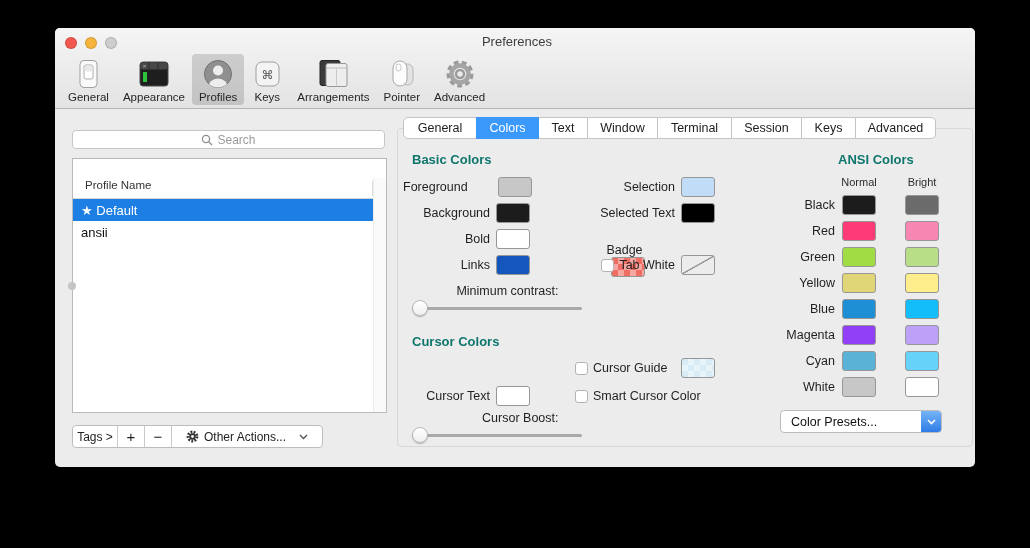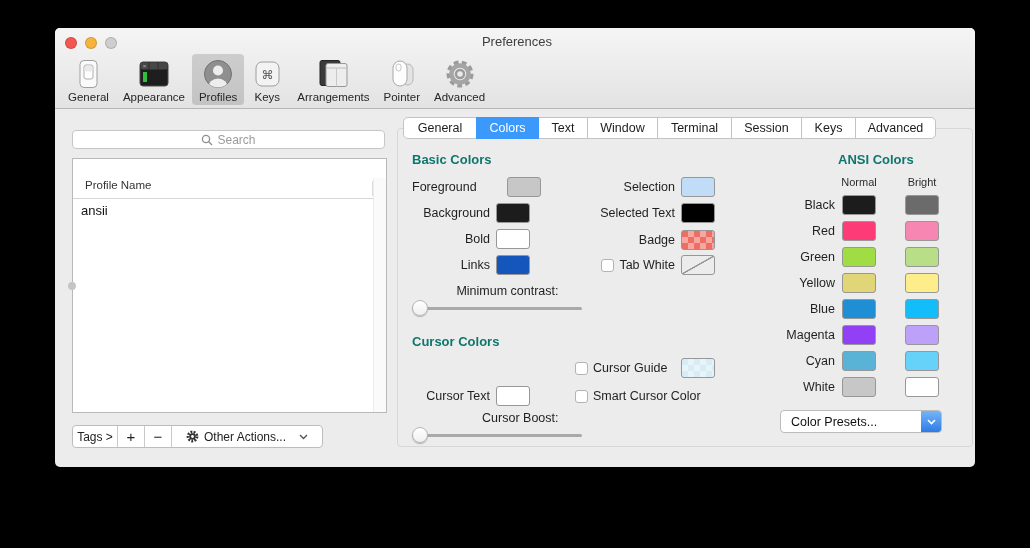--- a/index.html
+++ b/index.html
@@ -163,20 +163,23 @@
         </svg>
     </span>
     <span class="ph">Search</span>
   </div>
 
   <div class="ptable">
     <div class="phead">
       <span>Profile Name</span>
       <span class="phead-sep"></span>
     </div>
+    <div class="prow sel" style="background-color: rgb(29, 127, 227);">
+      <span>★ Default</span>
+    </div>
     <div class="prow">
       <span>ansii</span>
     </div>
     <div class="pscroll"></div>
   </div>
 
   <div class="sidedot"></div>
 
   <div class="tagsbar">
     <div class="tseg" style="width:45px;">
@@ -229,21 +232,21 @@
     <div class="seg" style="width:55px;">
         <span>Keys</span>
       </div>
     <div class="seg last" style="width:81px;">
         <span>Advanced</span>
       </div>
   </div>
 
   <div class="shead" style="left:357px;top:124px;">Basic Colors</div>
 
-  <div class="crow" style="left:357px;top:149px;width:118px;gap:24px;">
+  <div class="crow" style="left:348px;top:149px;width:118px;gap:24px;">
     <span class="clabel">Foreground</span>
     <div class="swatch" style="background-color: rgb(199, 199, 199);"></div>
   </div>
   <div class="crow" style="left:357px;top:175px;width:118px;">
     <span class="clabel">Background</span>
     <div class="swatch" style="background-color: rgb(28, 28, 28);"></div>
   </div>
   <div class="crow" style="left:357px;top:201px;width:118px;">
     <span class="clabel">Bold</span>
     <div class="swatch" style="background-color: rgb(255, 255, 255);"></div>
@@ -254,21 +257,21 @@
   </div>
 
   <div class="crow" style="left:485px;top:149px;width:175px;">
     <span class="clabel">Selection</span>
     <div class="swatch" style="background-color: rgb(193, 220, 247);"></div>
   </div>
   <div class="crow" style="left:485px;top:175px;width:175px;">
     <span class="clabel">Selected Text</span>
     <div class="swatch" style="background-color: rgb(0, 0, 0);"></div>
   </div>
-  <div class="crow" style="left:485px;top:202px;width:175px;">
+  <div class="crow" style="left:485px;top:215px;width:175px;flex-direction:column;">
     <span class="clabel">Badge</span>
     <div class="swatch checker" style="background-color: rgb(238, 110, 100);"></div>
   </div>
   <div class="crow" style="left:485px;top:227px;width:175px;justify-content:flex-end;">
     <span class="cb"></span>
     <span class="clabel" style="flex:none;">Tab White</span>
     <div class="swatch diag"></div>
   </div>
 
   <div class="sliderrow" style="left:357px;top:256px;">

